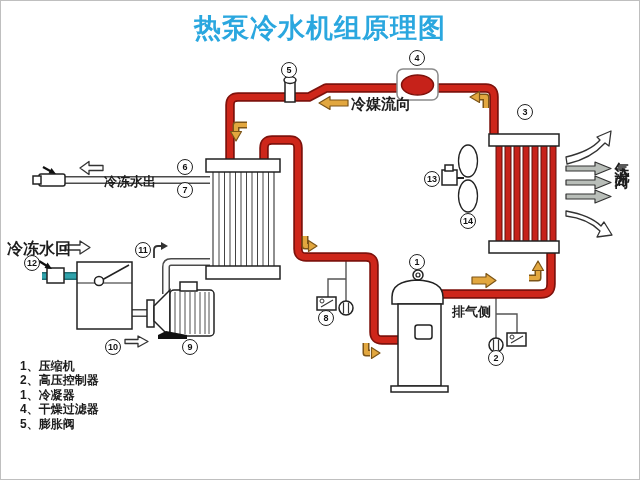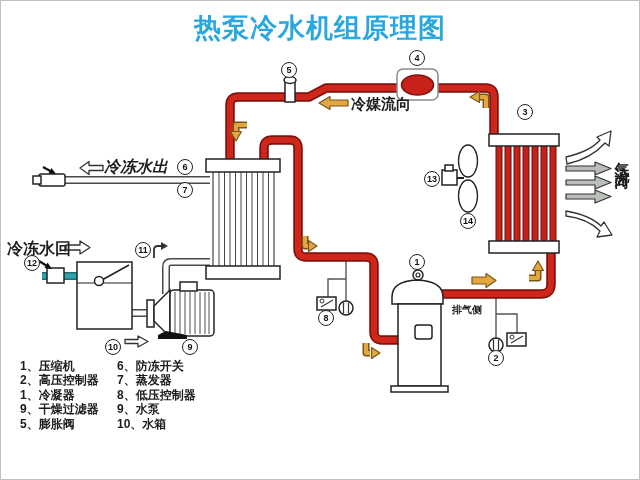--- a/index.html
+++ b/index.html
@@ -8,23 +8,23 @@
     font-family:"Liberation Sans","DejaVu Sans",sans-serif;
     box-shadow: inset 0 0 0 1px #bfbfbf;
   }
   .stage svg{position:absolute;left:0;top:0;}
   .title{
     position:absolute;left:0;right:0;top:10px;text-align:center;
     font-size:27px;font-weight:700;color:#2AA7DF;letter-spacing:1px;
   }
   .lbl{position:absolute;font-weight:700;color:#1d1d1d;white-space:nowrap;}
   .lbl-flow{left:351px;top:95px;font-size:15px;}
-  .lbl-out{left:104px;top:157px;font-size:16px;font-style:italic;}
+  .lbl-out{left:104px;top:173px;font-size:13px;}
   .lbl-ret{left:7px;top:239px;font-size:16px;}
-  .lbl-exh{left:452px;top:303px;font-size:10px;}
+  .lbl-exh{left:452px;top:303px;font-size:13px;}
   .lbl-air{left:612px;top:150px;font-size:15px;writing-mode:vertical-rl;letter-spacing:4px;}
   .marker{
     position:absolute;width:16px;height:16px;box-sizing:border-box;
     border:1.4px solid #222;border-radius:50%;background:#fff;
     font-size:9px;font-weight:700;color:#111;
     display:flex;align-items:center;justify-content:center;line-height:1;
   }
   .legend{position:absolute;top:359px;color:#1c1c1c;}
   .legend .item{font-size:12px;font-weight:700;line-height:14.4px;white-space:nowrap;}
   .lg1{left:20px;} .lg2{left:117px;} .lg3{left:202px;}
@@ -271,24 +271,17 @@
   <span class="marker" style="left:105px;top:339px">10</span>
   <span class="marker" style="left:135px;top:242px">11</span>
   <span class="marker" style="left:24px;top:255px">12</span>
   <span class="marker" style="left:424px;top:171px">13</span>
   <span class="marker" style="left:460px;top:213px">14</span>
 
   <div class="legend lg1">
     <div class="item">1、压缩机</div>
     <div class="item">2、高压控制器</div>
     <div class="item">1、冷凝器</div>
-    <div class="item">9、干燥过滤器</div>
+    <div class="item">4、干燥过滤器</div>
     <div class="item">5、膨胀阀</div>
   </div>
-  <div class="legend lg2">
-    <div class="item">6、防冻开关</div>
-    <div class="item">7、蒸发器</div>
-    <div class="item">8、低压控制器</div>
-    <div class="item">9、水泵</div>
-    <div class="item">10、水箱</div>
-  </div>
 
 </div>
 
 </body></html>

